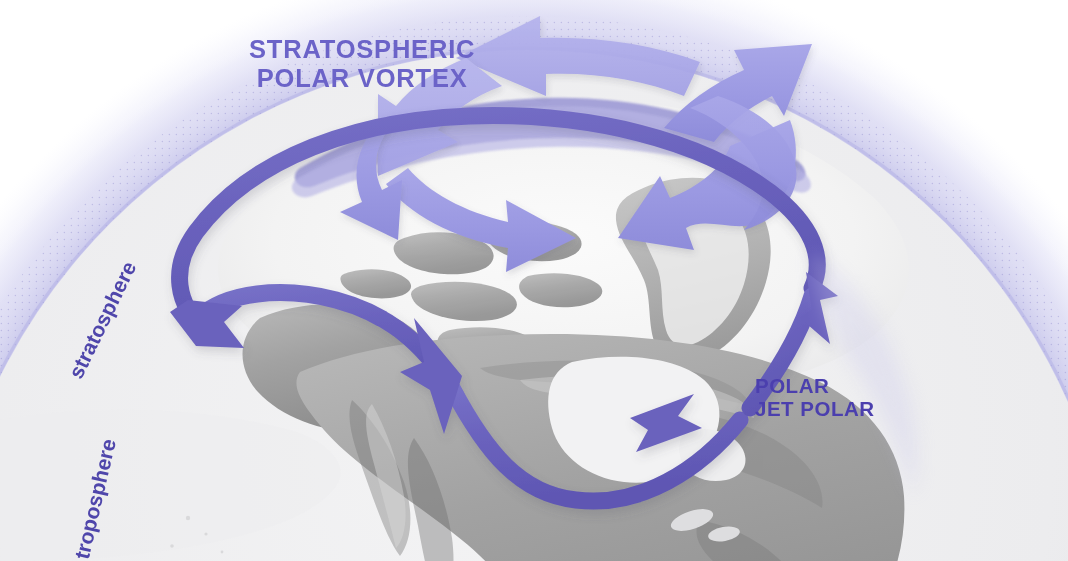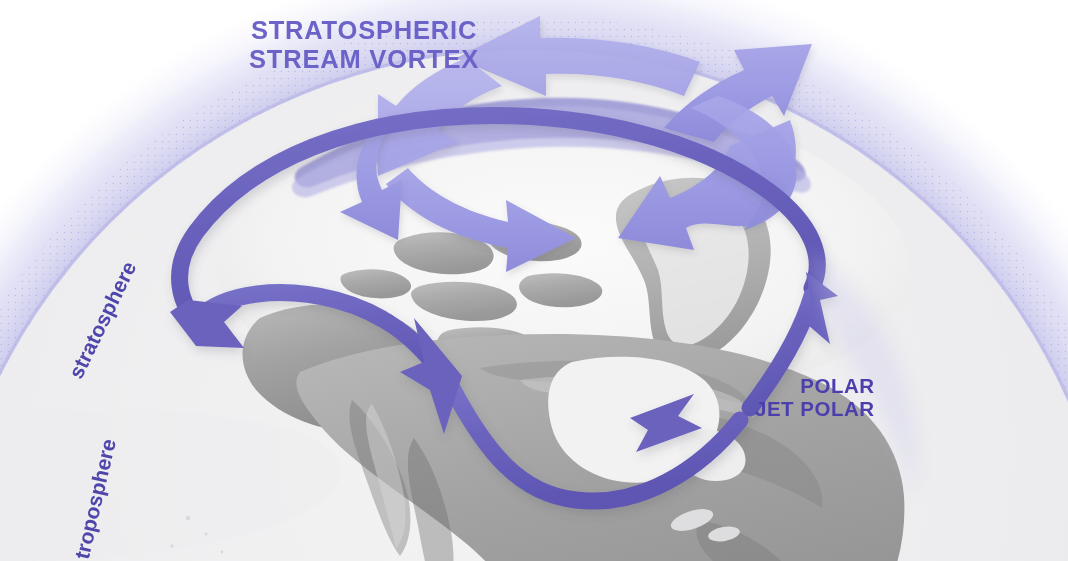--- a/index.html
+++ b/index.html
@@ -18,31 +18,31 @@
 
   .lbl{
     position:absolute;
     font-weight:bold;
     letter-spacing:.6px;
     line-height:1.12;
     white-space:pre;
     pointer-events:none;
   }
   #title-label{
-    left:249px;top:16px;
+    left:249px;top:35px;
     font-size:25.5px;
     color:#6b63c8;
     text-align:center;
     letter-spacing:.8px;
   }
   #jet-label{
     left:755px;top:375px;
     font-size:20.5px;
     color:#4b3fae;
-    text-align:right;
+    text-align:left;
     letter-spacing:.5px;
   }
   .arc-lbl{
     position:absolute;
     font-size:21px;
     font-weight:bold;
     color:#4f46ab;
     pointer-events:none;
     transform-origin:0 0;
     white-space:nowrap;
@@ -293,21 +293,21 @@
       </g>
 
       <g opacity="0.30">
         <path d="M812,250 C856,282 888,330 906,386 C918,424 920,462 914,496
                  C900,450 878,402 850,360 C828,326 812,292 812,250 Z" fill="#c9c7ec" filter="url(#fBlurBig)"></path>
       </g>
 
     </g>
   </svg>
 
-  <div class="lbl" id="title-label"><span>STRATOSPHERIC</span><br><span>STREAM VORTEX</span></div>
+  <div class="lbl" id="title-label"><span>STRATOSPHERIC</span><br><span>POLAR VORTEX</span></div>
 
   <div class="lbl" id="jet-label"><span>POLAR</span><br><span>JET POLAR</span></div>
 
   <div class="arc-lbl" id="strat-label">stratosphere</div>
 
   <div class="arc-lbl" id="tropo-label">troposphere</div>
 
 </div>
 
 </body></html>

